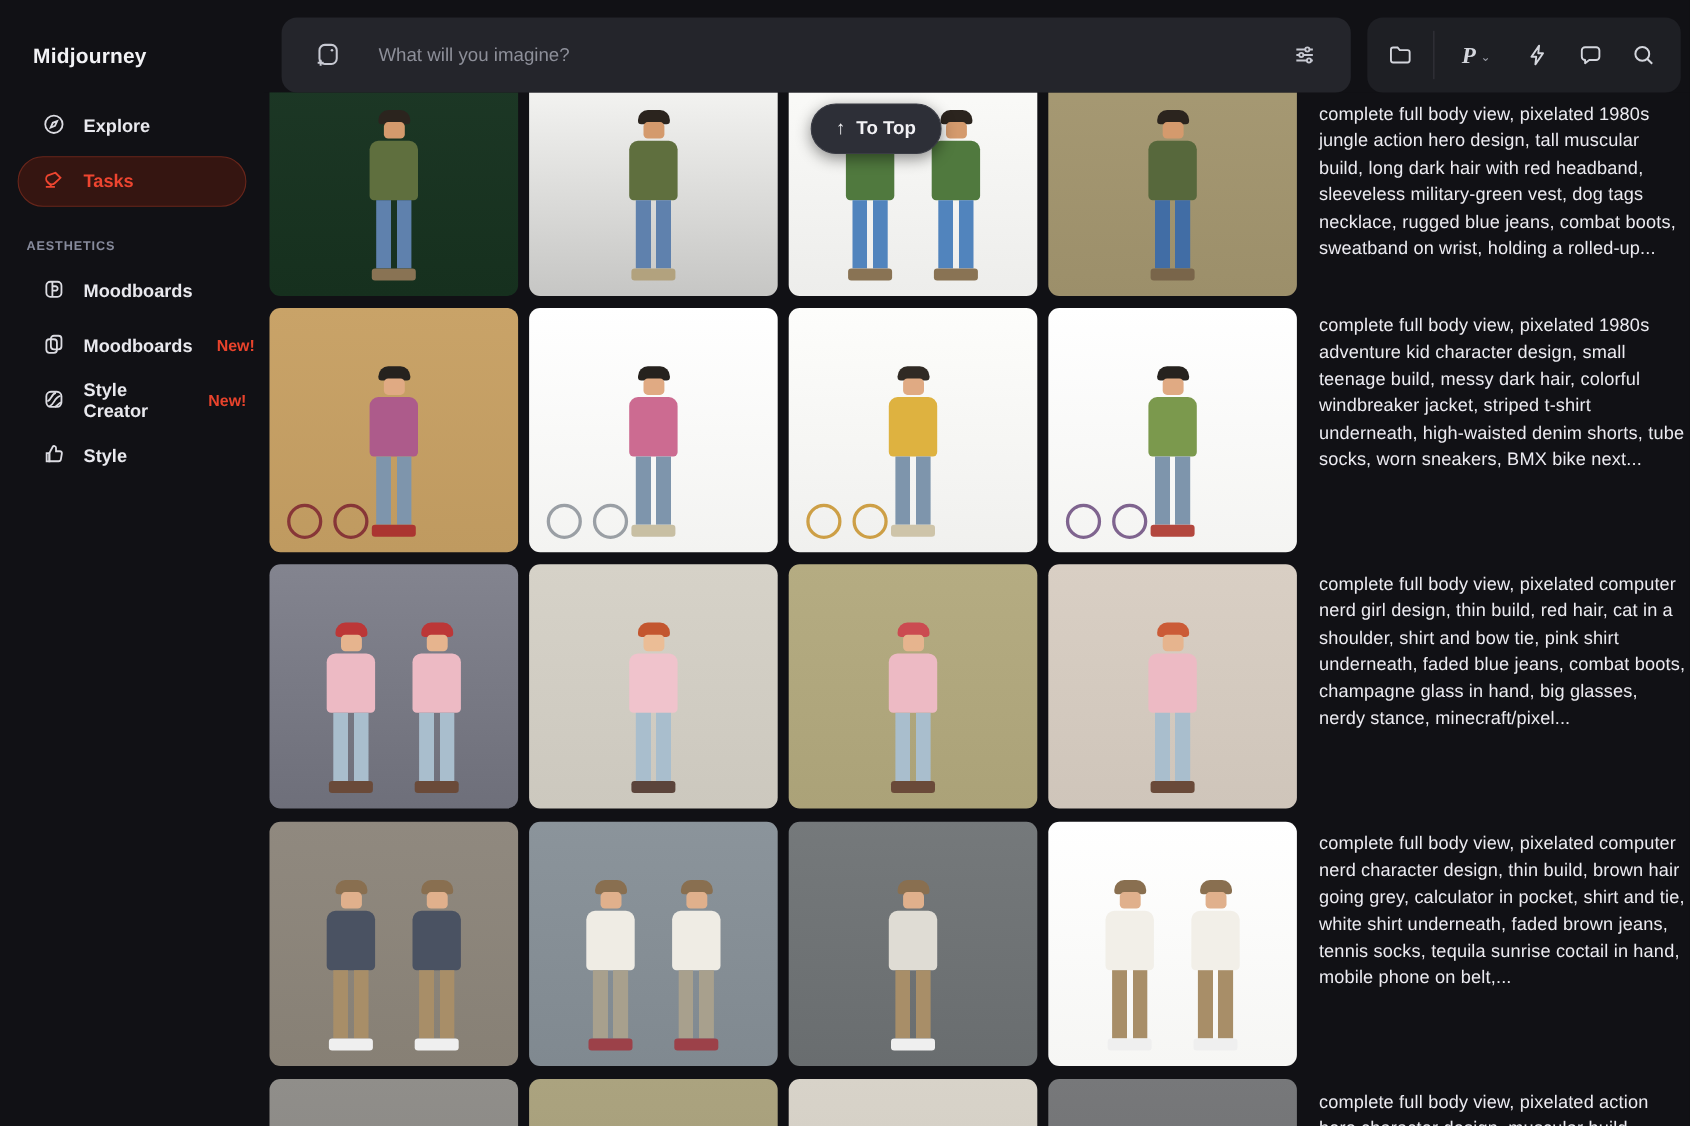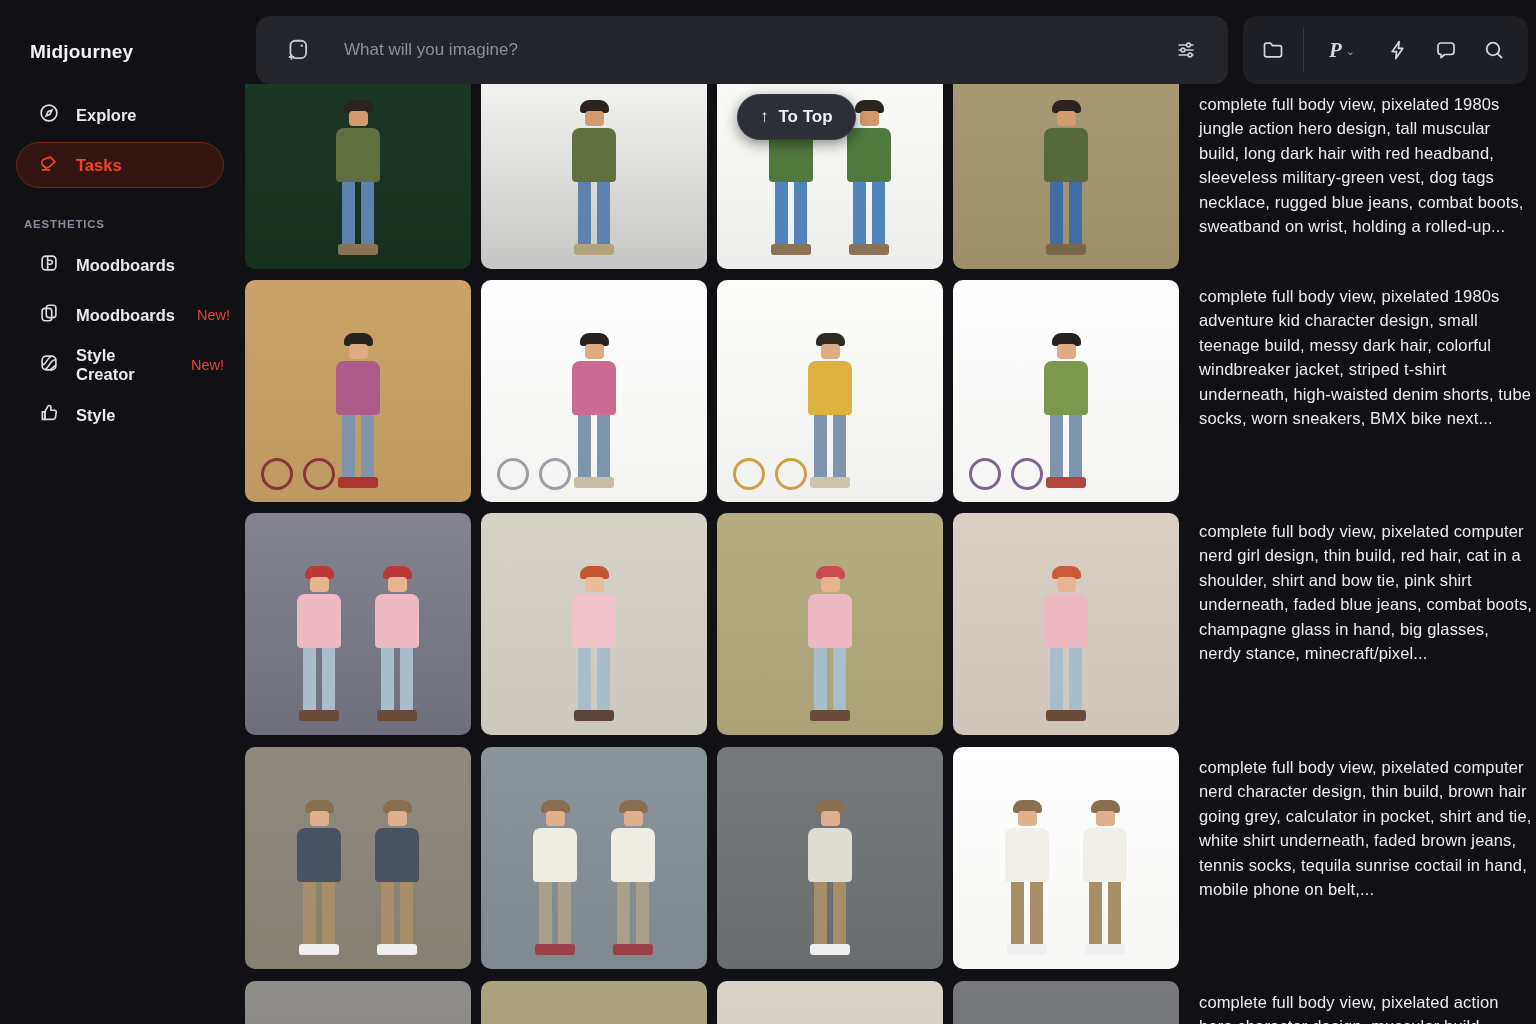--- a/index.html
+++ b/index.html
@@ -9,21 +9,21 @@
   
   .sidebar{position:absolute;left:0;top:0;width:240px;height:1024px;background:#111115;z-index:60;}
   .logo{position:absolute;left:30px;top:41px;font-size:19px;font-weight:700;color:#f2f2f5;letter-spacing:.2px;cursor:pointer;}
   .nav{position:absolute;left:0;top:88px;width:240px;}
   .nav-item{display:flex;align-items:center;gap:16px;height:46px;padding:0 0 0 38px;color:#e9e9ee;
     font-size:16.5px;font-weight:600;cursor:pointer;margin:4px 16px 4px 0;border-radius:23px;}
   .nav-item svg{flex:0 0 auto;stroke:#dcdce2;}
   .nav-item.active{background:#351511;border:1px solid #69261b;color:#ee4530;margin-left:16px;padding-left:21px;}
   .nav-item.active svg{stroke:#ee4530;}
   .section-label{padding:26px 0 8px 24px;font-size:11.5px;font-weight:700;letter-spacing:.8px;color:#878b9c;}
-  .badge-new{color:#e8432c;font-size:14.5px;font-weight:400;margin-left:6px;}
+  .badge-new{color:#e8432c;font-size:14.5px;font-weight:700;margin-left:6px;}
 
   
   .main{position:absolute;left:240px;top:0;right:0;height:1024px;overflow:hidden;}
   .main-header{position:absolute;left:0;top:0;right:0;height:84px;background:#111115;z-index:40;}
 
   .prompt-bar{position:absolute;left:16px;top:16px;width:972px;height:68px;background:#24252b;border-radius:14px;
     display:flex;align-items:center;padding:0 20px;z-index:41;}
   .prompt-bar svg{stroke:#c7c9d2;}
   .prompt-input{flex:1;margin-left:22px;background:transparent;border:none;outline:none;color:#e8e8ee;font-size:17px;
     font-family:"Liberation Sans",sans-serif;}

